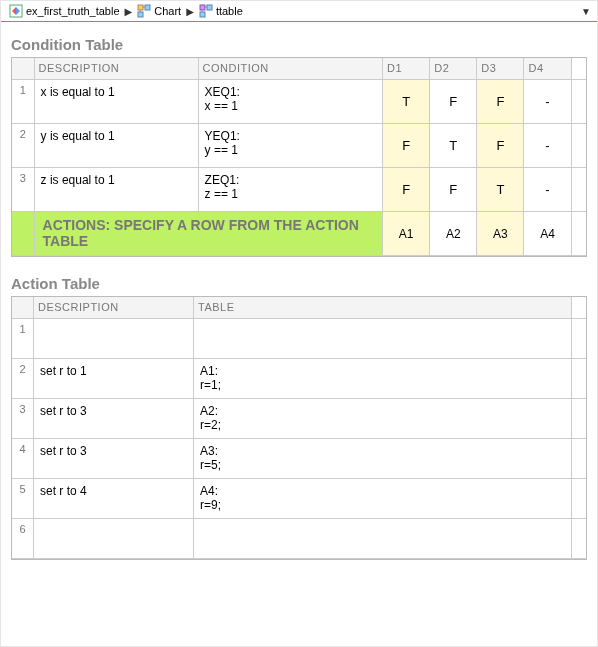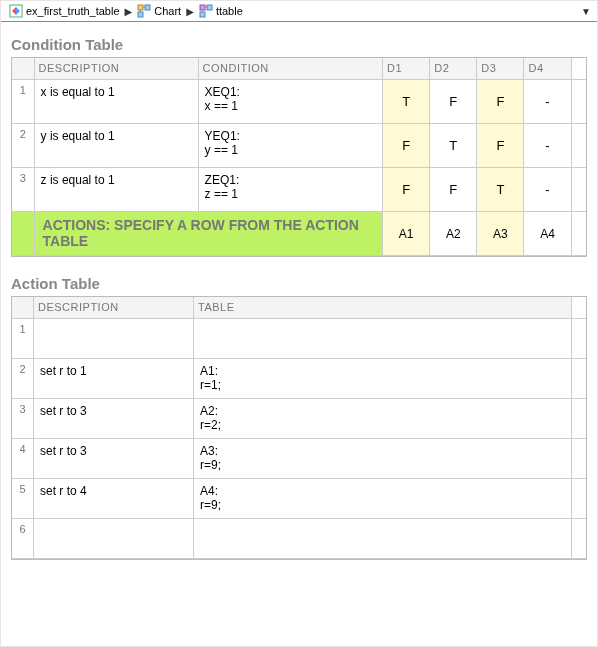--- a/index.html
+++ b/index.html
@@ -256,21 +256,21 @@
           <td class="idx">3</td>
           <td>set r to 3</td>
           <td style="white-space:pre;margin-top:40px;">A2:
 r=2;</td>
           <td class="tail"></td>
         </tr>
         <tr>
           <td class="idx">4</td>
           <td>set r to 3</td>
           <td style="white-space:pre;">A3:
-r=9;</td>
+r=5;</td>
           <td class="tail"></td>
         </tr>
         <tr>
           <td class="idx">5</td>
           <td>set r to 4</td>
           <td style="white-space:pre;">A4:
 r=9;</td>
           <td class="tail"></td>
         </tr>
         <tr>

